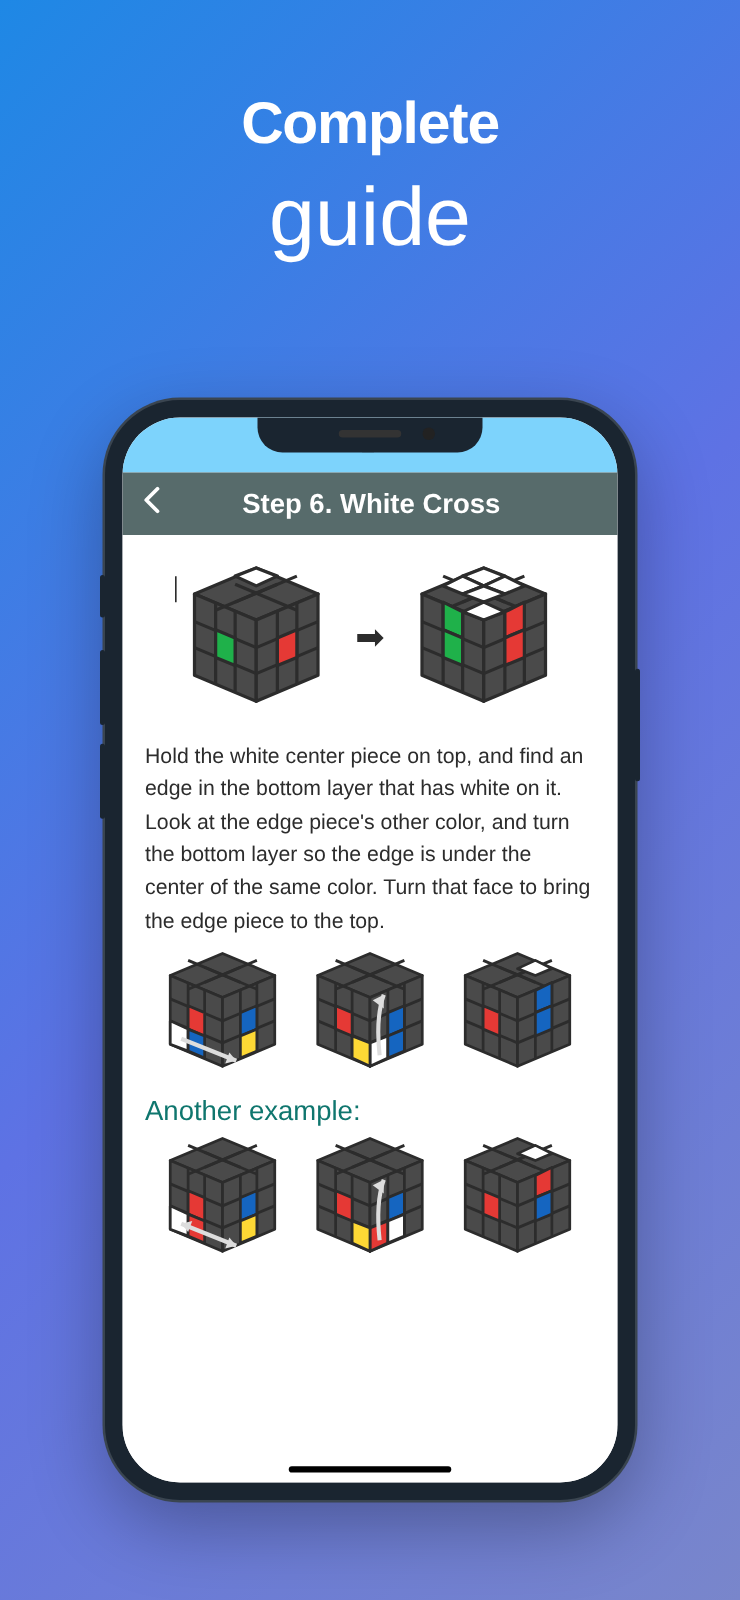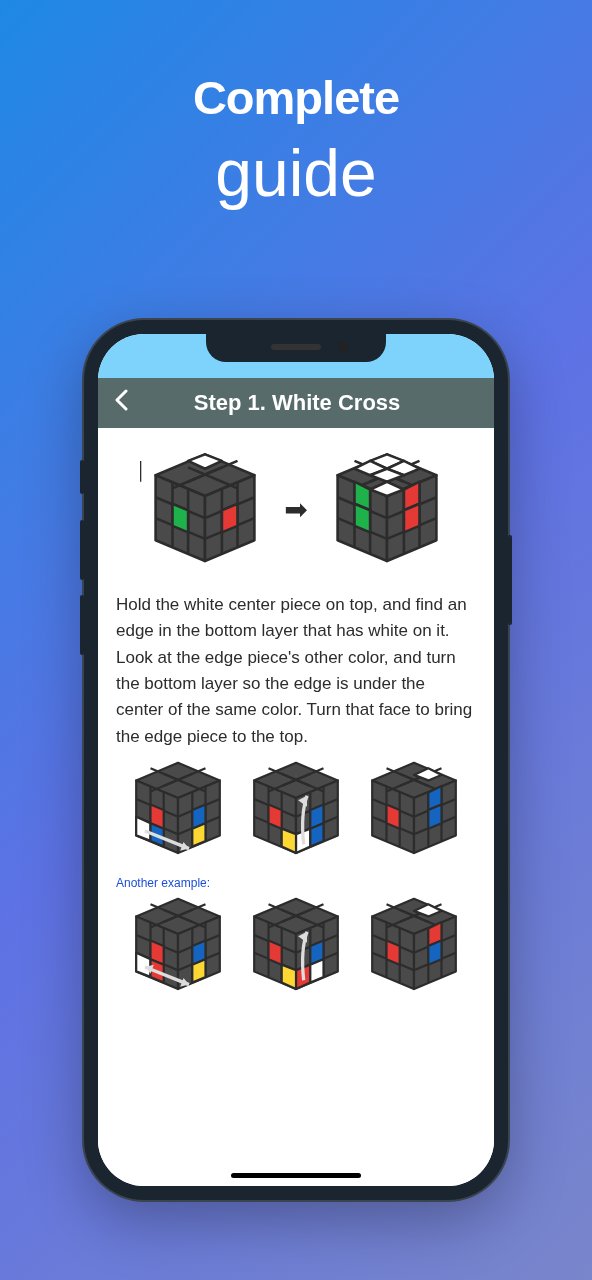--- a/index.html
+++ b/index.html
@@ -141,22 +141,22 @@
     color: #2c2c2c;
     font-size: 28px;
   }
   .body-text {
     color: #2c2c2c;
     font-size: 17px;
     line-height: 1.55;
     margin-bottom: 4px;
   }
   .sub-label {
-    color: #1d4ed8;
-    font-size: 12px;
+    color: #0f766e;
+    font-size: 22px;
   }
   .home-indicator {
     position: absolute;
     bottom: 8px;
     left: 50%;
     transform: translateX(-50%);
     width: 130px;
     height: 5px;
     background: #000;
     border-radius: 3px;
@@ -205,21 +205,21 @@
         </span>
       </div>
     </div>
 
     <div class="nav-bar">
       <div class="back-btn">
         <svg width="14" height="22" viewBox="0 0 14 22">
             <path d="M12 2L3 11l9 9" stroke="#fff" stroke-width="3" fill="none" stroke-linecap="round" stroke-linejoin="round"></path>
           </svg>
       </div>
-      <div class="nav-title">Step 1. White Cross</div>
+      <div class="nav-title">Step 6. White Cross</div>
     </div>
 
     <div class="content">
       <div class="cube-row">
         <svg class="cube" viewBox="0 0 100 100">
           <g stroke="#2c2c2c" stroke-width="2" stroke-linejoin="round">
             <polygon points="50,8 88,24 50,40 12,24" fill="#4a4a4a"></polygon>
             <polygon points="12,24 50,40 50,90 12,74" fill="#4a4a4a"></polygon>
             <polygon points="50,40 88,24 88,74 50,90" fill="#4a4a4a"></polygon>
             <line x1="25,13" x2="63,29" y1="13" y2="29"></line>

